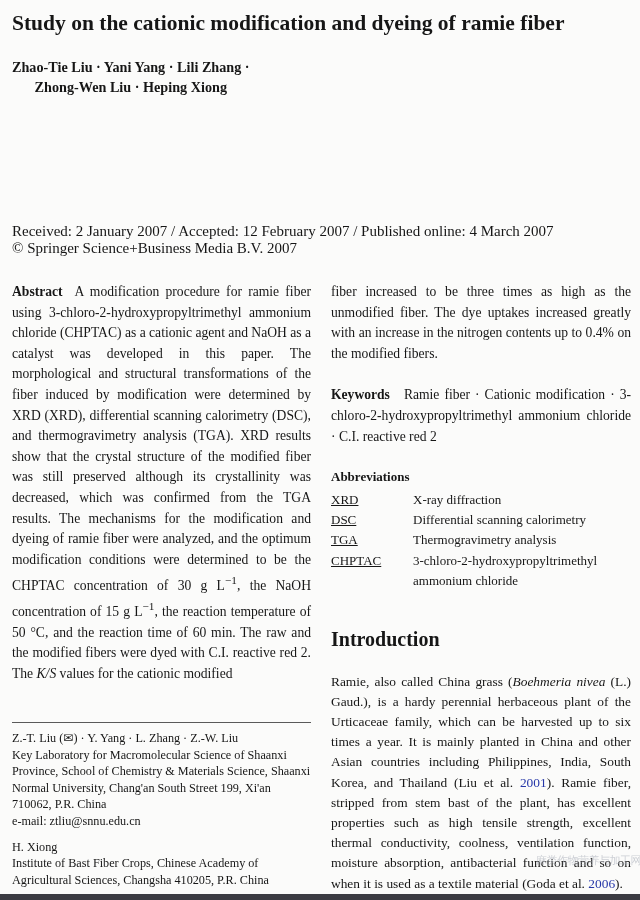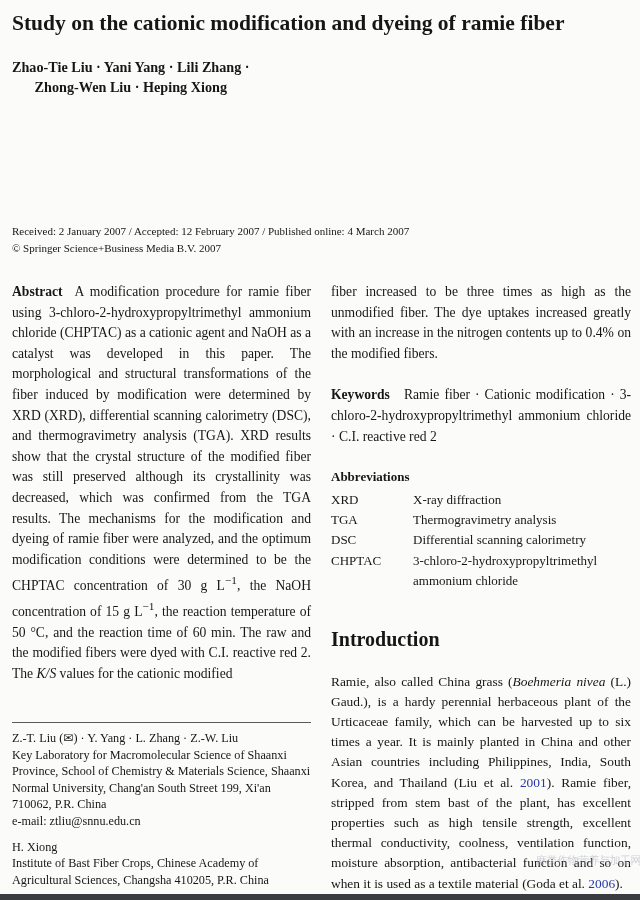--- a/index.html
+++ b/index.html
@@ -15,36 +15,36 @@
   .title{
     position:absolute;top:10px;left:12px;right:14px;
     font-size:21.5px;line-height:26px;font-weight:700;margin:0;
   }
   .authors{
     position:absolute;top:57px;left:12px;
     font-size:14.2px;font-weight:700;line-height:20px;text-align:center;
   }
   .received{
     position:absolute;top:223px;left:12px;right:10px;
-    font-size:11px;line-height:16.5px;
+    font-size:15px;line-height:16.5px;
   }
   .col{position:absolute;top:282px;}
   .col-left{left:12px;width:299px;}
   .col-right{left:331px;width:300px;}
   .para{
     margin:0;font-size:13.6px;line-height:20.6px;
     text-align:justify;
   }
   .runhead{margin-right:12px;}
   .kwhead{margin-right:14px;}
   .keywords{margin-top:21px;}
   .abbrev{margin-top:20px;font-size:13px;line-height:20.4px;}
   .abbrev-heading{font-weight:700;margin-bottom:2px;}
   .abbrev-row{display:flex;}
-  .abbrev-term{width:82px;flex:none;}
+  .abbrev-term{width:82px;flex:none;text-decoration:underline;}
   .abbrev-def{flex:1;}
   .section-heading{
     font-size:20px;font-weight:700;margin:36px 0 0 0;
   }
   .intro{margin-top:21px;font-size:13.4px;line-height:20.2px;}
   .cite{text-decoration:none;cursor:pointer;}
   .footnote-rule{
     position:absolute;top:722px;left:12px;width:299px;height:1px;
     background:#5a5a5a;
   }
@@ -102,26 +102,26 @@
 
     <p class="para keywords"><b class="kwhead">Keywords</b><span>Ramie fiber · Cationic modification · 3-chloro-2-hydroxypropyltrimethyl ammonium chloride · C.I. reactive red 2</span></p>
 
     <div class="abbrev">
       <div class="abbrev-heading">Abbreviations</div>
       <div class="abbrev-row">
         <span class="abbrev-term">XRD</span>
         <span class="abbrev-def">X-ray diffraction</span>
       </div>
       <div class="abbrev-row">
+        <span class="abbrev-term">DSC</span>
+        <span class="abbrev-def">Differential scanning calorimetry</span>
+      </div>
+      <div class="abbrev-row">
         <span class="abbrev-term">TGA</span>
         <span class="abbrev-def">Thermogravimetry analysis</span>
-      </div>
-      <div class="abbrev-row">
-        <span class="abbrev-term">DSC</span>
-        <span class="abbrev-def">Differential scanning calorimetry</span>
       </div>
       <div class="abbrev-row">
         <span class="abbrev-term">CHPTAC</span>
         <span class="abbrev-def">3-chloro-2-hydroxypropyltrimethyl ammonium chloride</span>
       </div>
     </div>
 
     <h2 class="section-heading">Introduction</h2>
 
     <p class="para intro"><span>Ramie, also called China grass (</span><i>Boehmeria nivea</i><span> (L.) Gaud.), is a hardy perennial herbaceous plant of the Urticaceae family, which can be harvested up to six times a year. It is mainly planted in China and other Asian countries including Philippines, India, South Korea, and Thailand (Liu et al. </span><a class="cite" style="color: rgb(38, 55, 168);">2001</a><span>). Ramie fiber, stripped from stem bast of the plant, has excellent properties such as high tensile strength, excellent thermal conductivity, coolness, ventilation function, moisture absorption, antibacterial function and so on when it is used as a textile material (Goda et al. </span><a class="cite" style="color: rgb(38, 55, 168);">2006</a><span>).</span></p>

